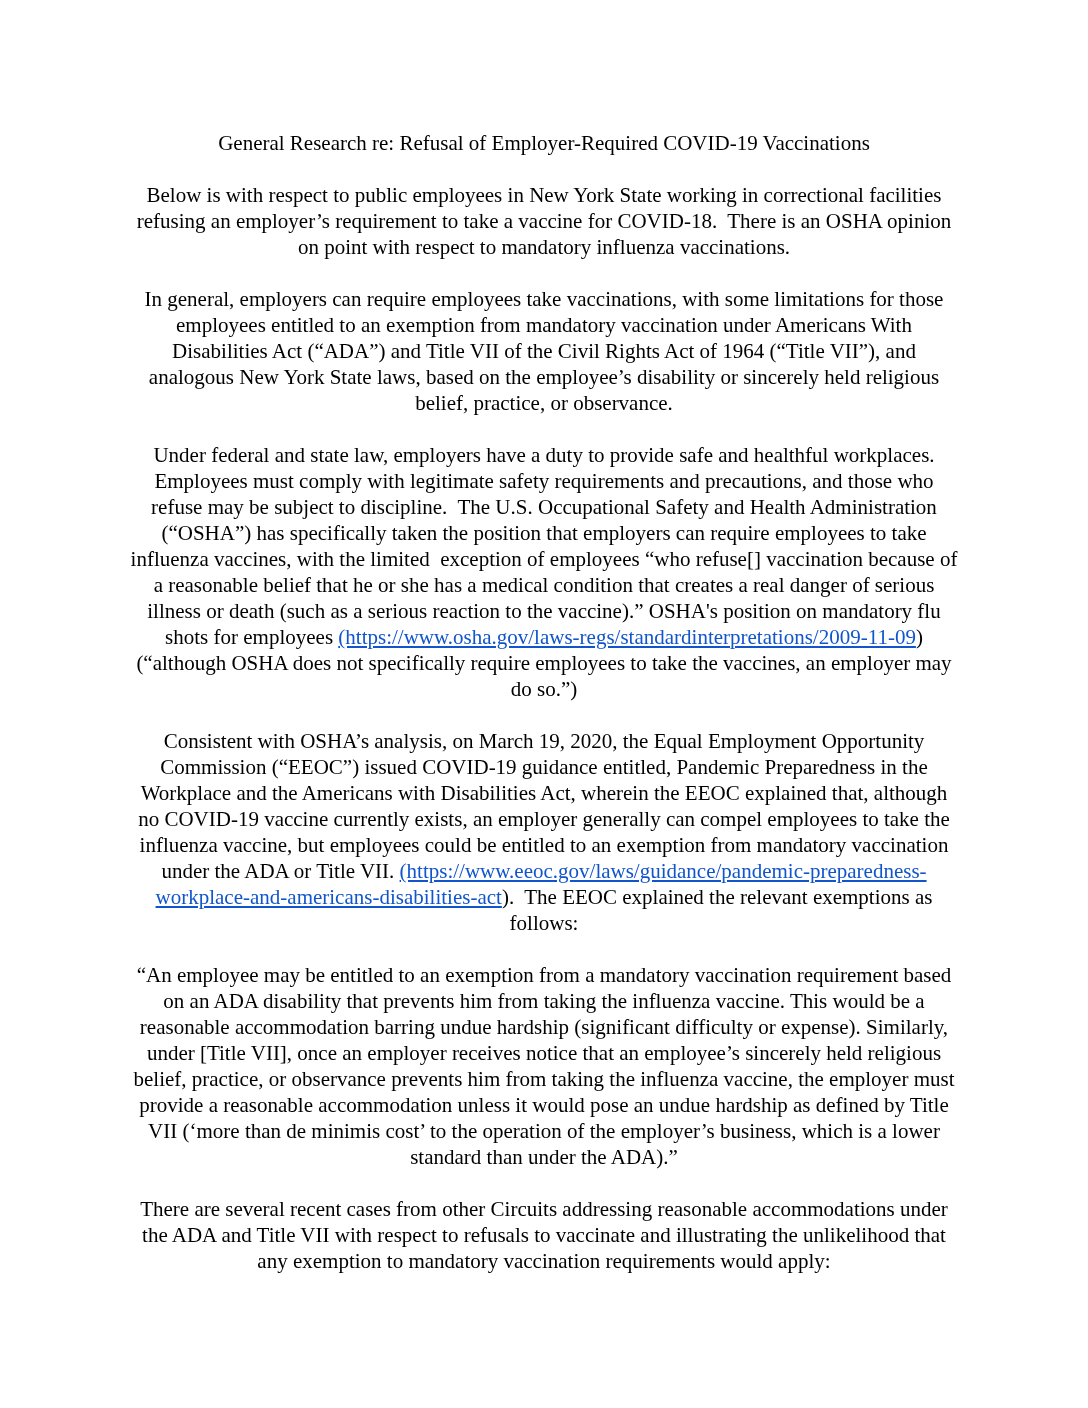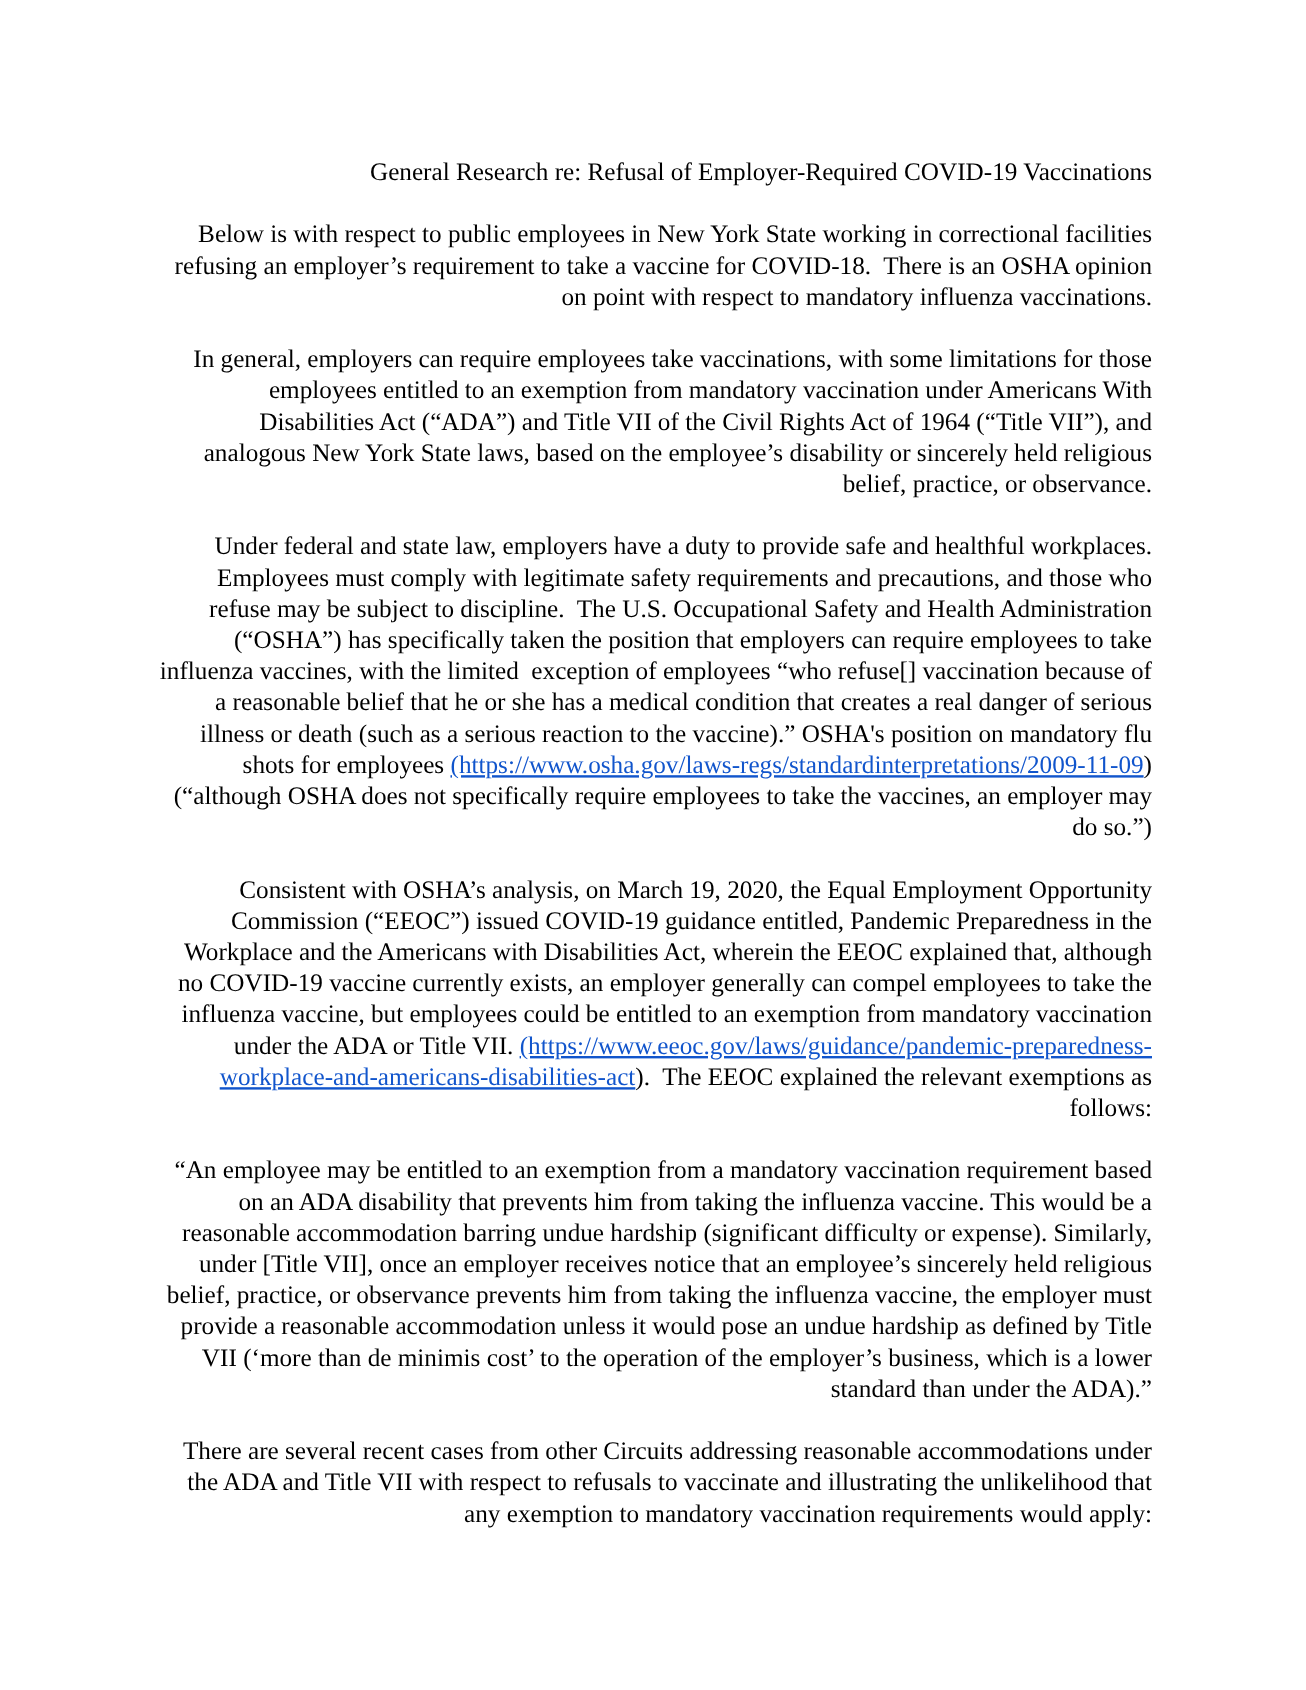--- a/index.html
+++ b/index.html
@@ -21,21 +21,21 @@
     padding: 130px 128px 0 128px;
     background: #ffffff;
   }
   .doc-body {
     width: 832px;
   }
   .para {
     margin: 0 0 26px 0;
     font-size: 21px;
     line-height: 26px;
-    text-align: right;
+    text-align: center;
     white-space: pre-wrap;        
     overflow-wrap: break-word;
   }
   .doc-link {
     color: var(--link-color, #1155cc);
     text-decoration: underline;
     cursor: pointer;
   }
 </style>
 </head>

